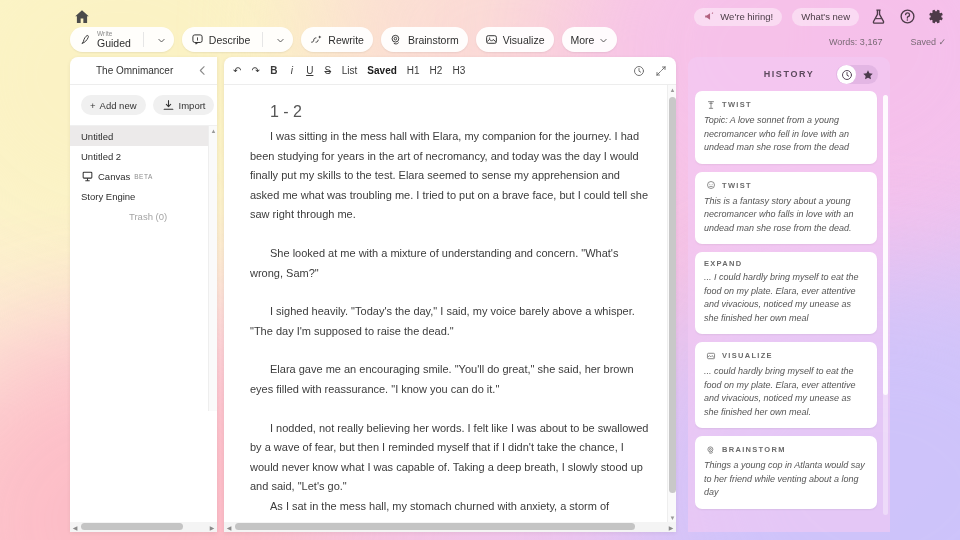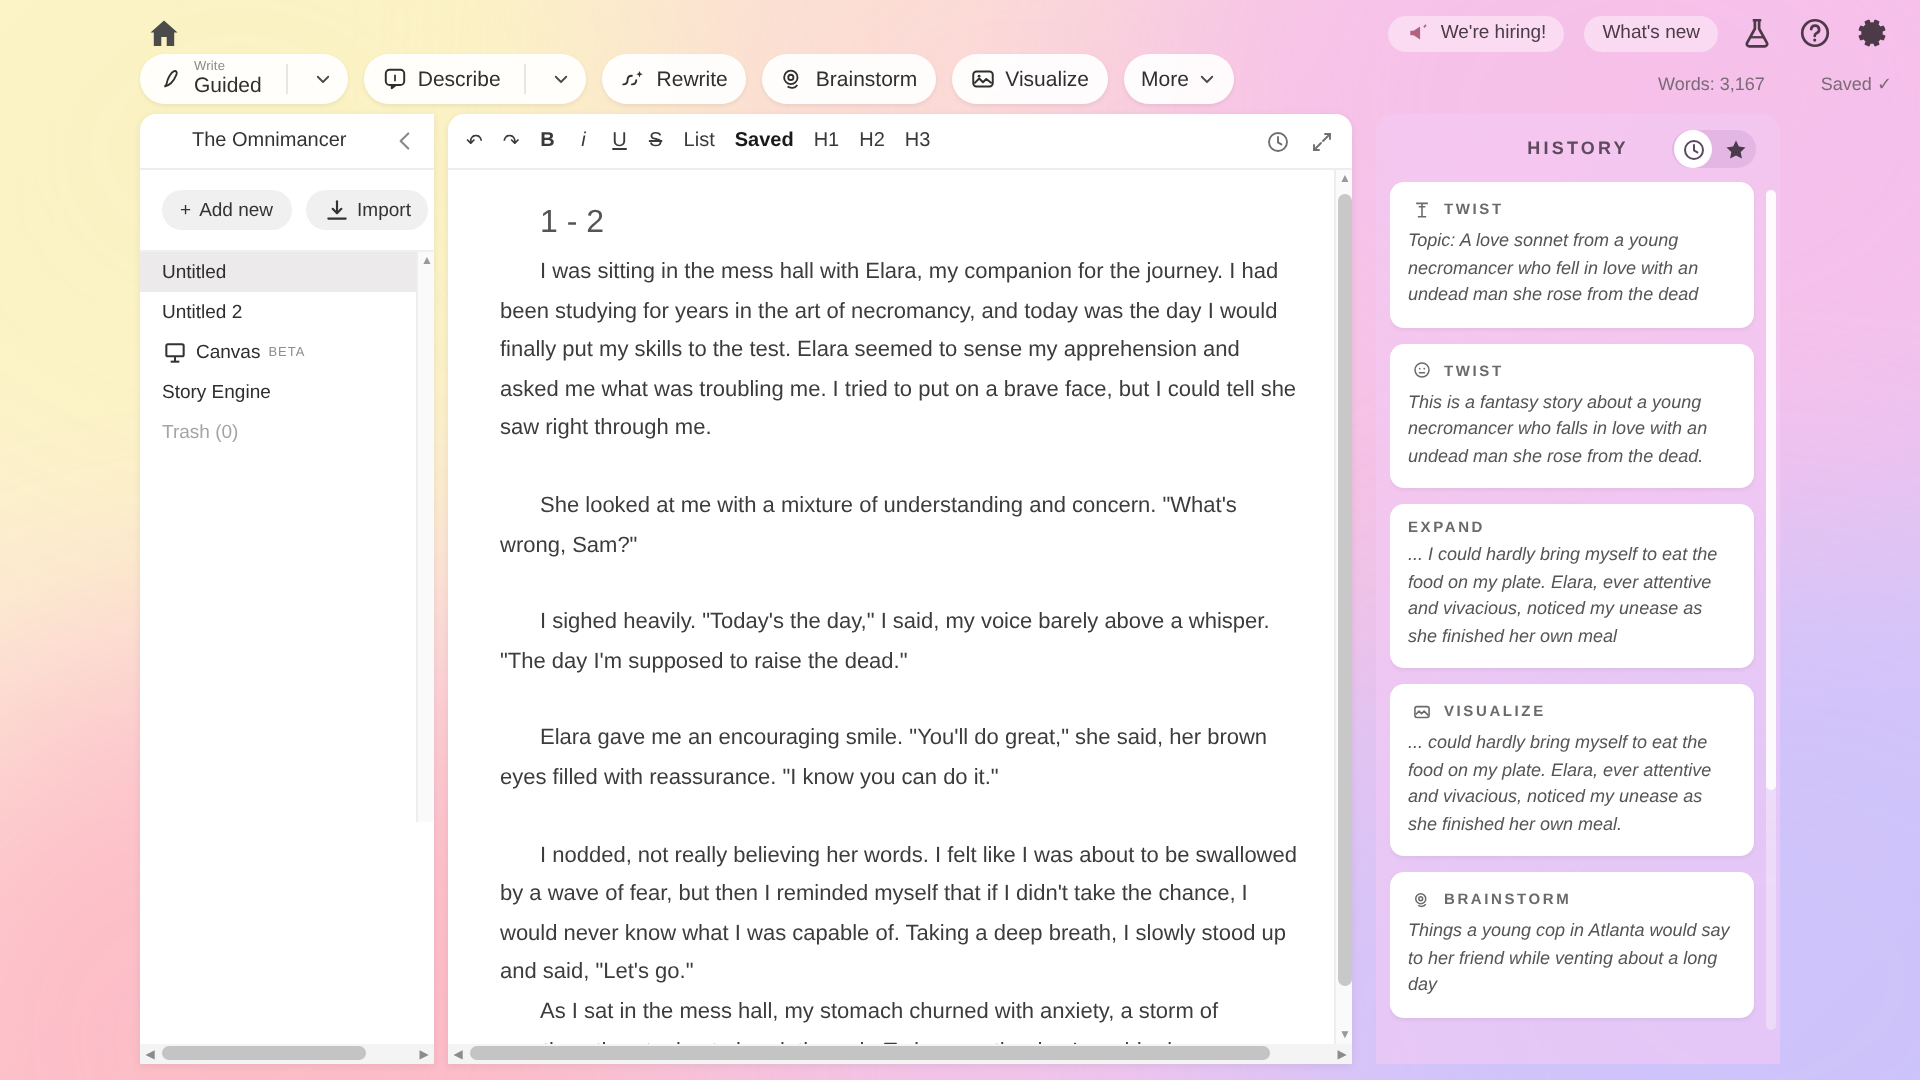--- a/index.html
+++ b/index.html
@@ -79,21 +79,21 @@
     padding: 0 8px 0 26px; border-bottom: 1px solid #ededed; }
   .sb-title { font-size: 10px; color: #333; }
   .sb-collapse { width: 13px; height: 13px; display: flex; align-items: center; justify-content: center; cursor: pointer; }
   .sb-actions { display: flex; gap: 7px; padding: 10px 0 10px 11px; border-bottom: 1px solid #f0f0f0; }
   .sb-btn { background: #f0f0f0; border-radius: 12px; height: 20px; padding: 0 9px;
     display: flex; align-items: center; gap: 4px; font-size: 9.5px; color: #333; cursor: pointer; }
   .sb-list { flex: 1; padding-top: 0; position: relative; }
   .sb-item { height: 20px; display: flex; align-items: center; gap: 4px;
     padding: 0 11px; font-size: 9.5px; color: #2e2e2e; cursor: pointer; }
   .sb-item.active { background: #eceaea; }
-  .sb-item.muted { color: #a5a5a5; }
+  .sb-item.muted { color: #a5a5a5; margin-left: 48px; }
   .beta { font-size: 6.5px; letter-spacing: .5px; color: #8d8d8d; }
 
   
   .editor {
     position: absolute; left: 224px; top: 57px; width: 452px; height: 475px;
     background: #fff; border-radius: 8px 8px 0 0; overflow: hidden;
     box-shadow: 0 1px 4px rgba(0,0,0,.07);
     display: flex; flex-direction: column;
   }
   .ed-toolbar { height: 28px; border-bottom: 1px solid #ededed; display: flex;

